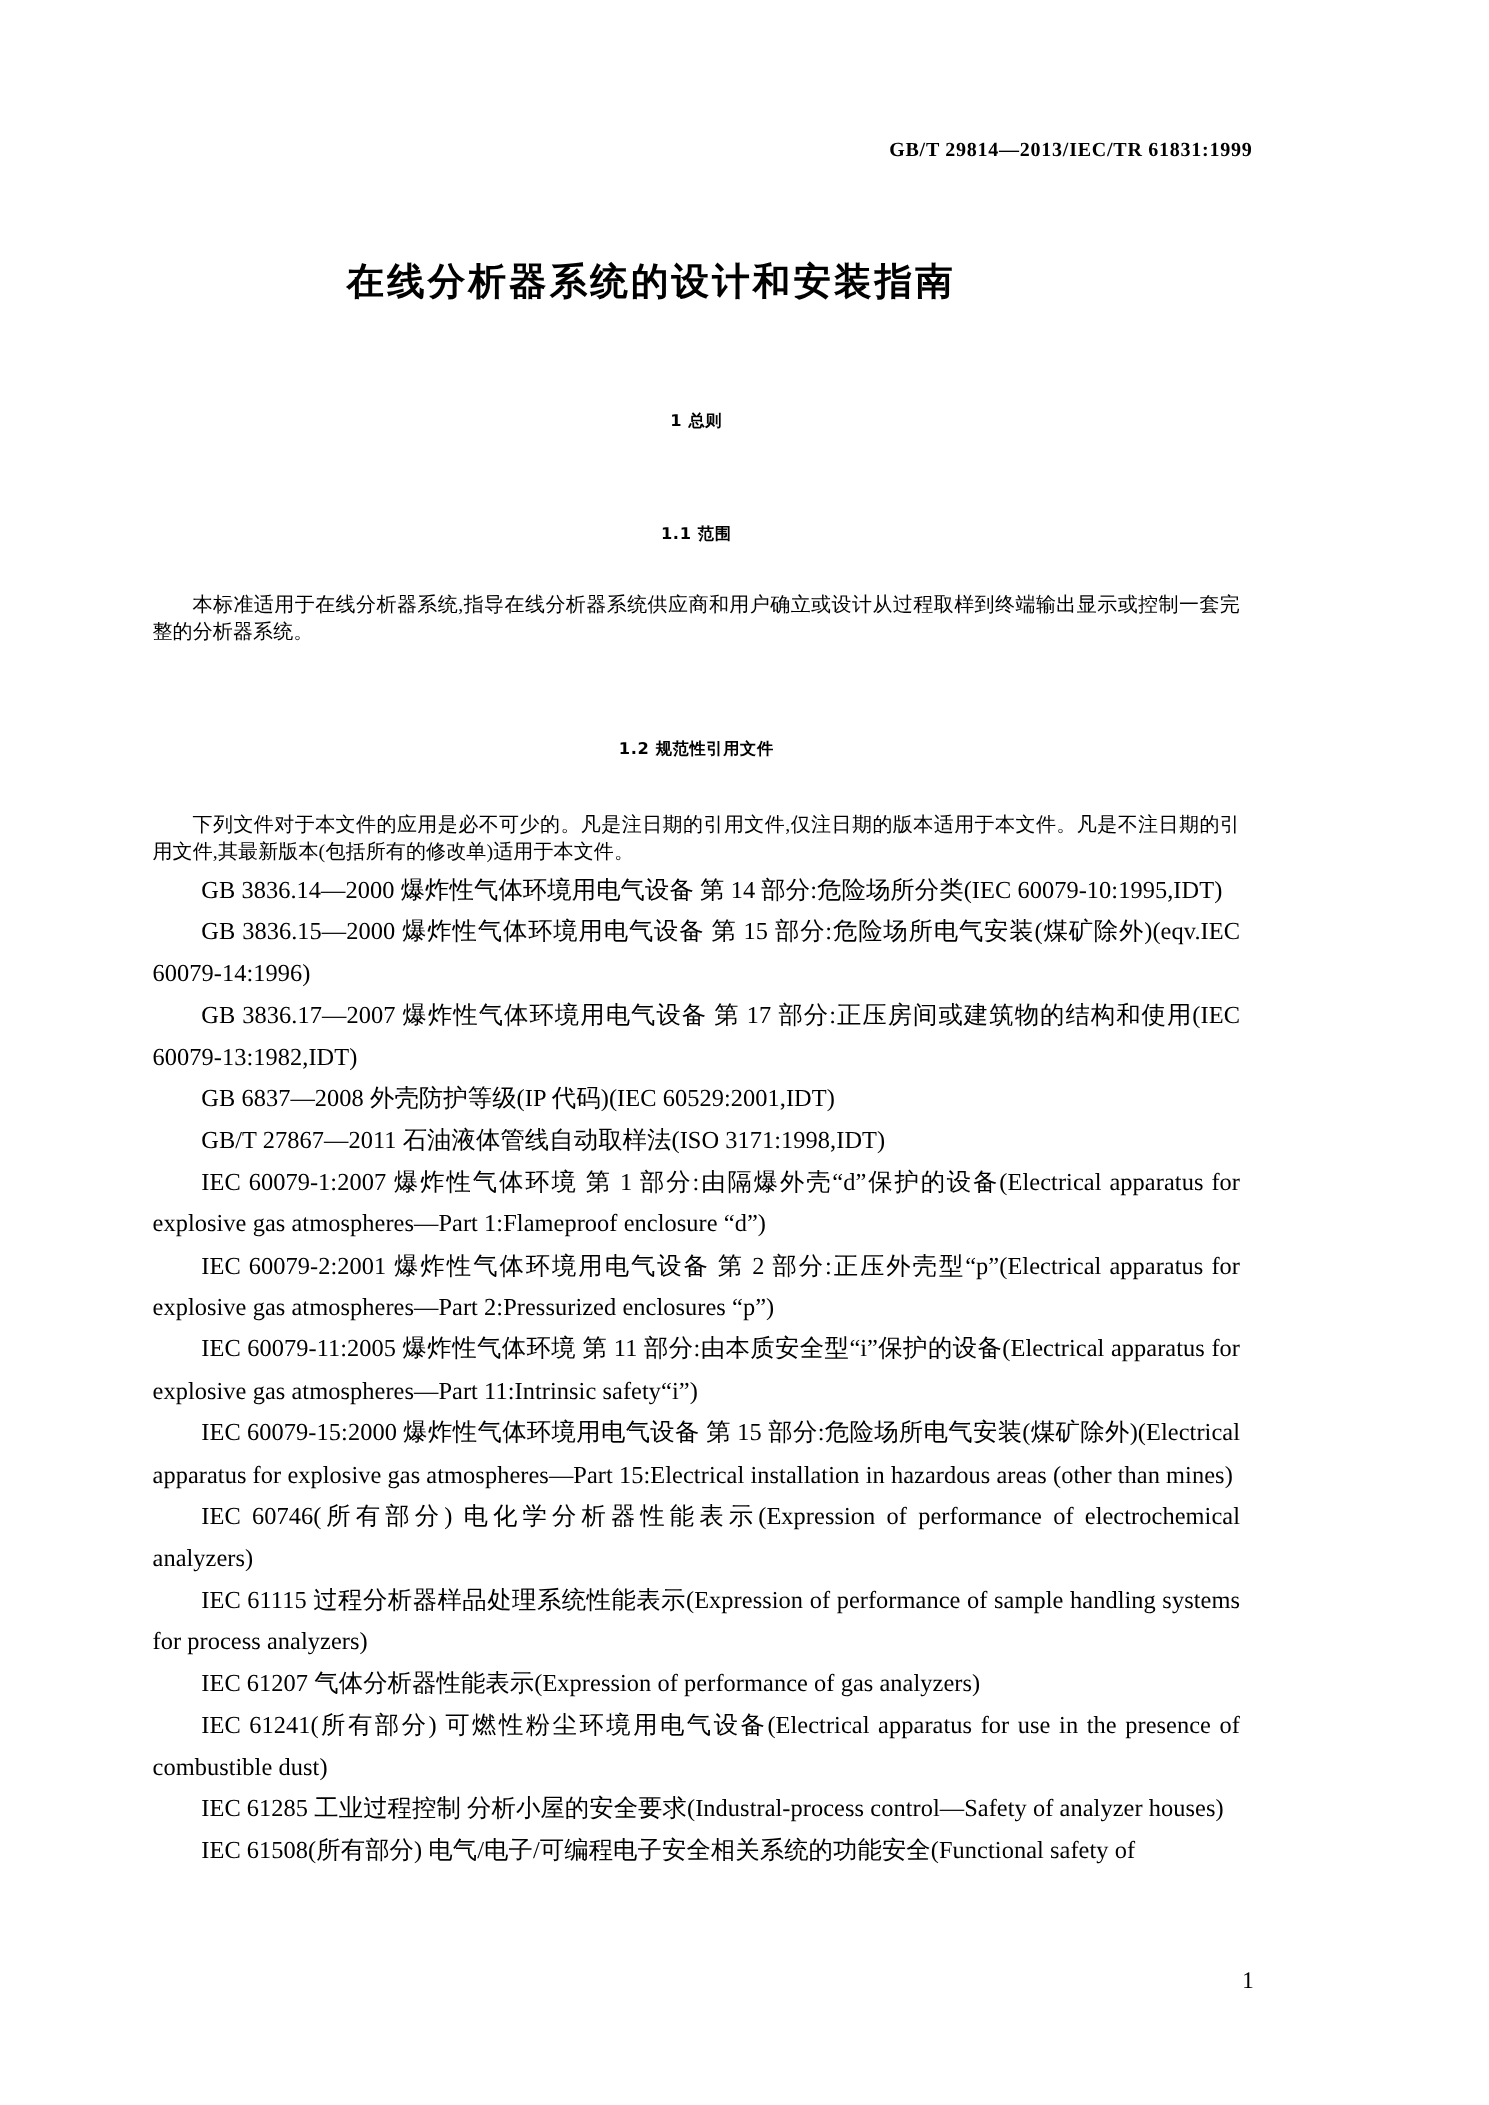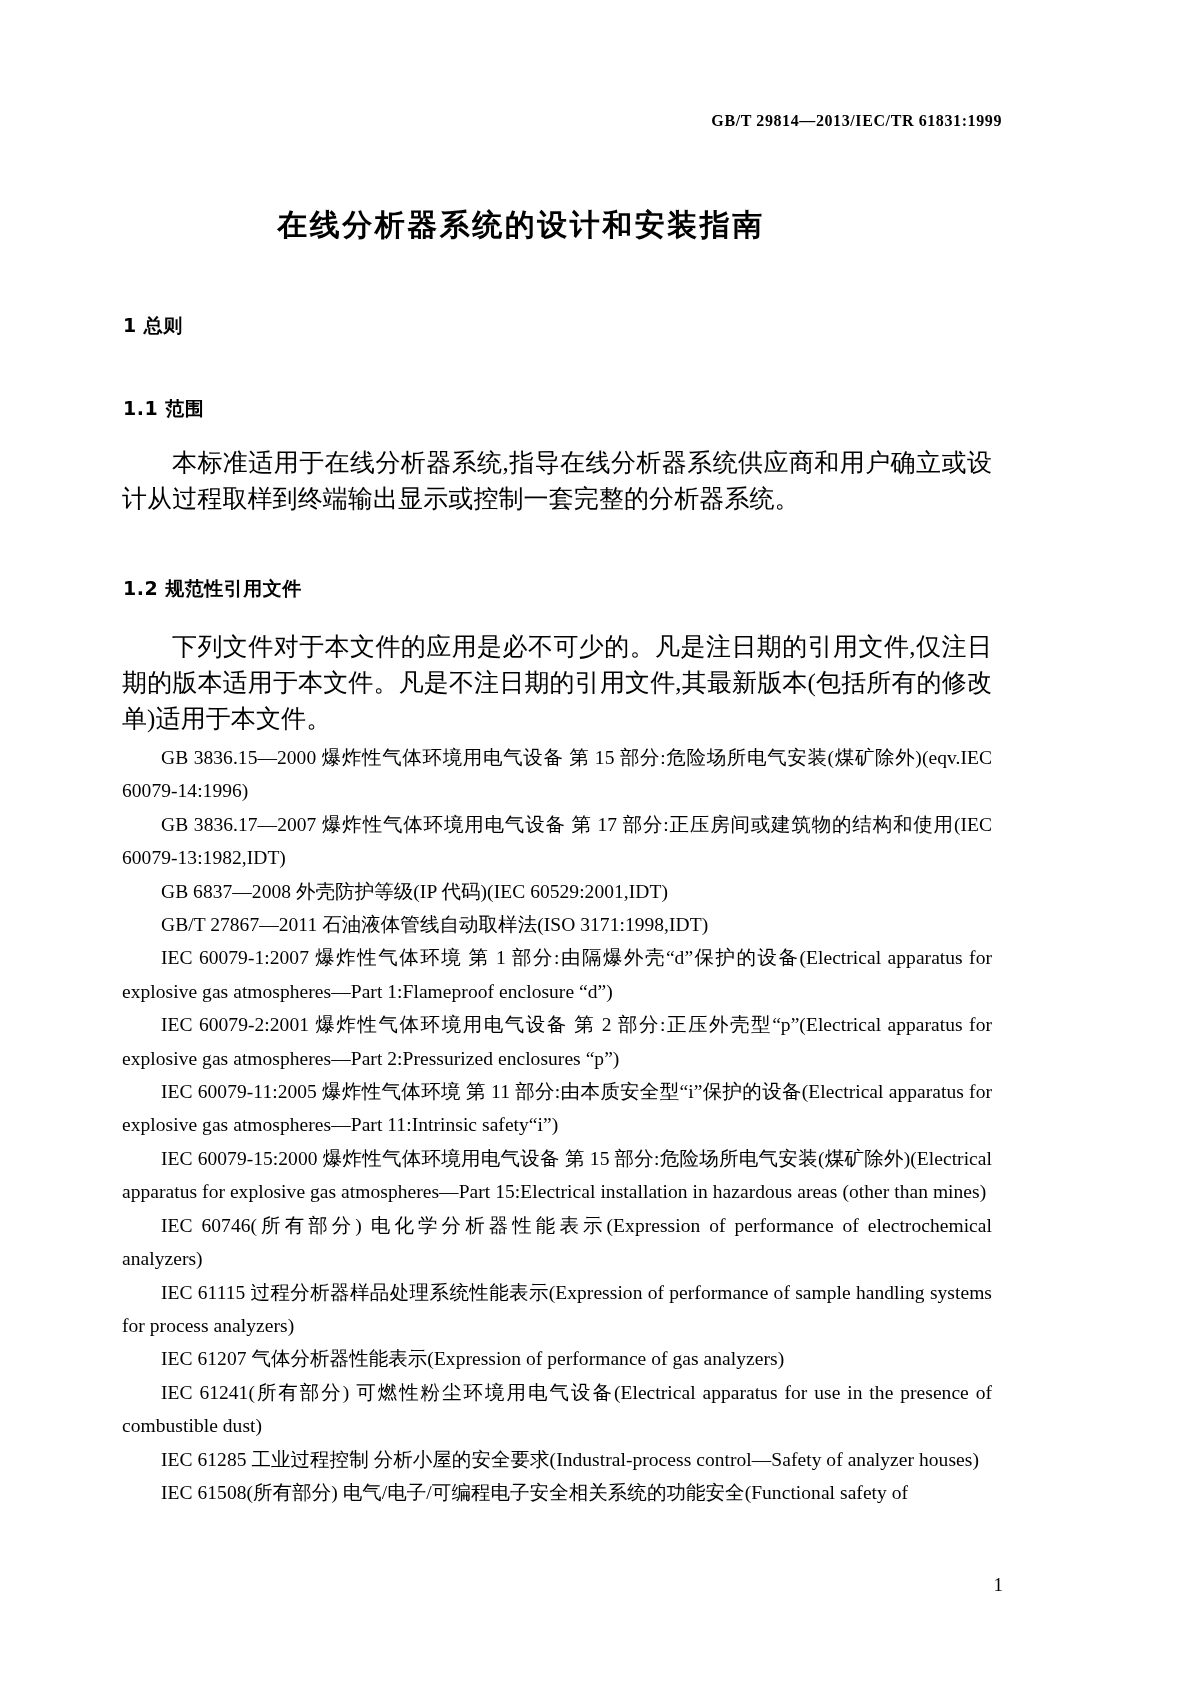--- a/index.html
+++ b/index.html
@@ -50,36 +50,37 @@
 
   
   .content {
     position: absolute;
     left: 122px;
     top: 300px;
     width: 870px;
   }
 
   h2.sec {
-    margin: 1px;
+    margin: 16px;
     font-family: "DejaVu Sans", "Liberation Sans", sans-serif;
-    font-size: 19px;
+    font-size: 13px;
     font-weight: bold;
     letter-spacing: 0.5px;
+    text-align: center;
   }
   .sec-1 { padding-top: 12px; }
   .sec-11 { padding-top: 56px; }
   .sec-12 { padding-top: 58px; }
 
   p.body {
     margin: 0;
     padding-top: 22px;
     font-family: "Liberation Serif", "DejaVu Serif", serif;
-    font-size: 25px;
-    line-height: 36px;
+    font-size: 16px;
+    line-height: 21px;
     text-align: justify;
     text-justify: inter-ideograph;
     text-indent: 2em;
     letter-spacing: 0.1px;
   }
   p.body.tight { padding-top: 26px; }
 
   ul.refs {
     list-style: none;
     margin: 0;
@@ -122,20 +123,21 @@
 
     <h2 class="sec sec-11">1.1   范围</h2>
 
     <p class="body">本标准适用于在线分析器系统,指导在线分析器系统供应商和用户确立或设计从过程取样到终端输出显示或控制一套完整的分析器系统。</p>
 
     <h2 class="sec sec-12">1.2   规范性引用文件</h2>
 
     <p class="body tight">下列文件对于本文件的应用是必不可少的。凡是注日期的引用文件,仅注日期的版本适用于本文件。凡是不注日期的引用文件,其最新版本(包括所有的修改单)适用于本文件。</p>
 
     <ul class="refs">
+      <li>GB 3836.14—2000   爆炸性气体环境用电气设备   第 14 部分:危险场所分类(IEC 60079-10:1995,IDT)</li>
       <li>GB 3836.15—2000   爆炸性气体环境用电气设备   第 15 部分:危险场所电气安装(煤矿除外)(eqv.IEC 60079-14:1996)</li>
       <li>GB 3836.17—2007   爆炸性气体环境用电气设备   第 17 部分:正压房间或建筑物的结构和使用(IEC 60079-13:1982,IDT)</li>
       <li>GB 6837—2008   外壳防护等级(IP 代码)(IEC 60529:2001,IDT)</li>
       <li>GB/T 27867—2011   石油液体管线自动取样法(ISO 3171:1998,IDT)</li>
       <li>IEC 60079-1:2007   爆炸性气体环境   第 1 部分:由隔爆外壳“d”保护的设备(Electrical apparatus for explosive gas atmospheres—Part 1:Flameproof enclosure “d”)</li>
       <li>IEC 60079-2:2001   爆炸性气体环境用电气设备   第 2 部分:正压外壳型“p”(Electrical apparatus for explosive gas atmospheres—Part 2:Pressurized enclosures “p”)</li>
       <li>IEC 60079-11:2005   爆炸性气体环境   第 11 部分:由本质安全型“i”保护的设备(Electrical apparatus for explosive gas atmospheres—Part 11:Intrinsic safety“i”)</li>
       <li>IEC 60079-15:2000   爆炸性气体环境用电气设备   第 15 部分:危险场所电气安装(煤矿除外)(Electrical apparatus for explosive gas atmospheres—Part 15:Electrical installation in hazardous areas (other than mines)</li>
       <li>IEC 60746(所有部分)   电化学分析器性能表示(Expression of performance of electrochemical analyzers)</li>
       <li>IEC 61115   过程分析器样品处理系统性能表示(Expression of performance of sample handling systems for process analyzers)</li>

